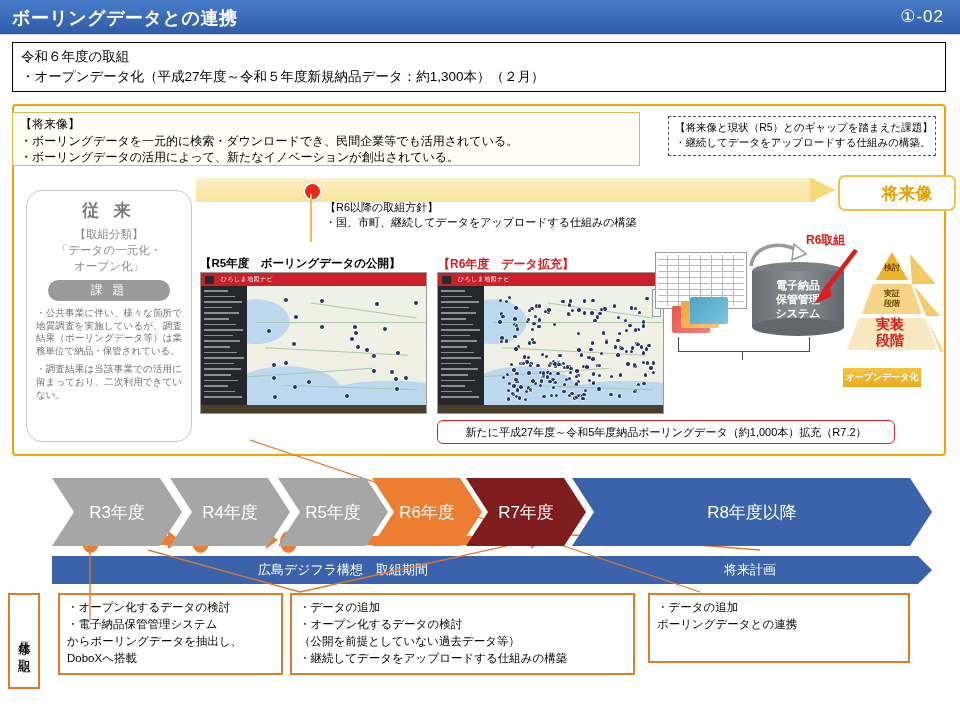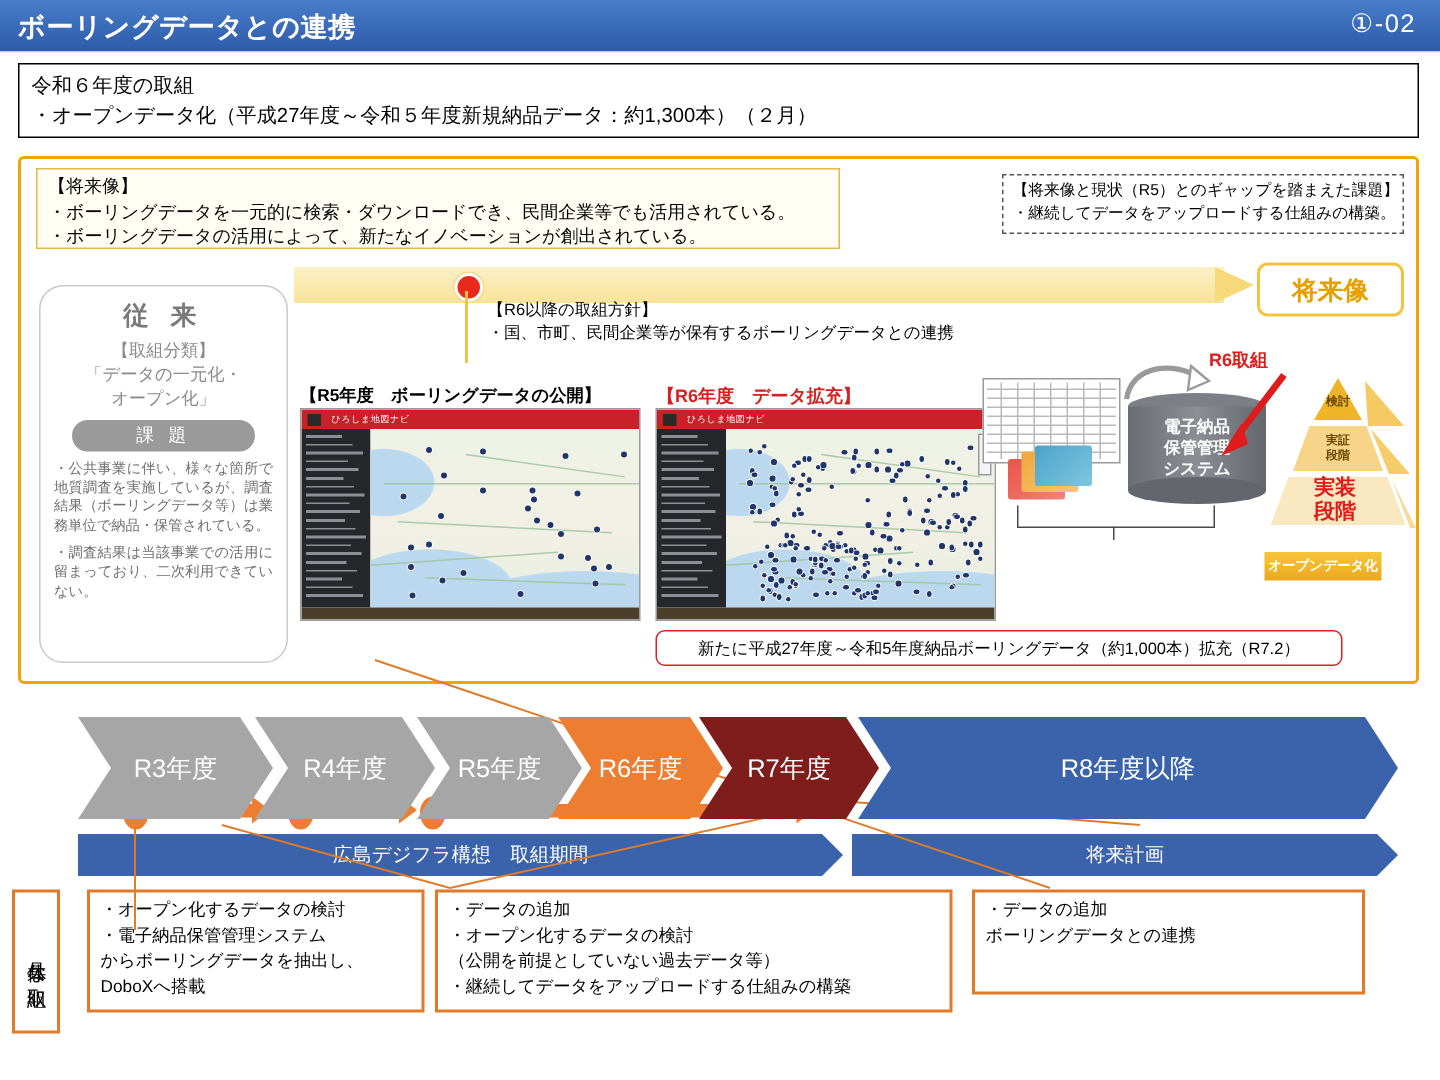--- a/index.html
+++ b/index.html
@@ -37,21 +37,21 @@
   .summary-line{font-size:13.5px;line-height:20px;color:#000;white-space:nowrap;}
 
   
   .main-panel{
     position:absolute;left:12px;top:104px;width:934px;height:352px;
     border:2px solid #f0a500;border-radius:4px;background:#fff;box-sizing:border-box;
   }
 
   
   .vision-box{
-    position:absolute;left:24px;top:112px;width:536px;height:54px;
+    position:absolute;left:12px;top:112px;width:628px;height:54px;
     border:1px solid #e0b84c;background:#fffdf4;box-sizing:border-box;padding:3px 7px;
   }
   .vision-line{font-size:12px;line-height:16.5px;white-space:nowrap;}
 
   
   .gap-box{
     position:absolute;left:668px;top:116px;width:268px;height:40px;
     border:1.5px dashed #555;background:#fff;box-sizing:border-box;padding:3px 6px;
   }
   .gap-line{font-size:10.5px;line-height:15px;white-space:nowrap;}
@@ -63,21 +63,21 @@
   }
   .band-arrow{
     position:absolute;left:810px;top:178px;width:0;height:0;
     border-top:12px solid transparent;border-bottom:12px solid transparent;
     border-left:26px solid #f6d978;
   }
   .vision-badge{
     position:absolute;left:838px;top:175px;width:94px;height:32px;
     border:2px solid #f5c33b;border-radius:7px;background:#fff;
     display:flex;align-items:center;justify-content:center;
-    color:#e8a000;font-size:17px;font-weight:bold;
+    color:#e8a000;font-size:17px;font-weight:bold;padding-left:20px;
   }
 
   
   .red-dot{
     position:absolute;left:303px;top:182px;width:15px;height:15px;border-radius:50%;
     background:#e8291c;border:2px solid #fff;box-shadow:0 0 0 1px #f5d98a;
   }
   .v-connector{position:absolute;left:310px;top:194px;width:2px;height:48px;background:#f0c04a;}
 
   
@@ -218,21 +218,21 @@
 
   <div class="band"></div>
   <div class="band-arrow"></div>
   <div class="vision-badge">将来像</div>
 
   <div class="red-dot"></div>
   <div class="v-connector"></div>
 
   <div class="policy">
     <div class="policy-line">【R6以降の取組方針】</div>
-    <div class="policy-line">・国、市町、民間企業等が保有するボーリングデータとの連携</div>
+    <div class="policy-line">・国、市町、継続してデータをアップロードする仕組みの構築</div>
   </div>
 
   <div class="legacy">
     <h3>従 来</h3>
     <div class="cat">【取組分類】</div>
     <div class="cat">「データの一元化・</div>
     <div class="cat">オープン化」</div>
     <div class="pill">課 題</div>
     <p>・公共事業に伴い、様々な箇所で地質調査を実施しているが、調査結果（ボーリングデータ等）は業務単位で納品・保管されている。</p>
     <p>・調査結果は当該事業での活用に留まっており、二次利用できていない。</p>
@@ -635,21 +635,21 @@
       </div>
       <div class="chev" style="left: 372px; top: 478px; width: 110px; background: rgb(237, 125, 49); z-index: 7;">
         <span>R6年度</span>
       </div>
       <div class="chev" style="left: 466px; top: 478px; width: 120px; background: #7f1d1d; z-index: 6;">
         <span>R7年度</span>
       </div>
       <div class="chev" style="left: 572px; top: 478px; width: 360px; background: rgb(58, 99, 171); z-index: 5;">
         <span>R8年度以降</span>
       </div>
-      <div class="tl-bar" style="left: 52px; top: 556px; width: 510px;">
+      <div class="tl-bar" style="left: 52px; top: 556px; width: 510px; padding-left: 36px;">
         <span>広島デジフラ構想　取組期間</span>
       </div>
       <div class="tl-bar" style="left: 568px; top: 556px; width: 364px;">
         <span>将来計画</span>
       </div>
       <div class="tl-dot" style="left: 80px; top: 529px;"></div>
       <div class="tl-dot" style="left: 190px; top: 529px;"></div>
       <div class="tl-dot" style="left: 278px; top: 529px;"></div>
       <div class="tl-arrow" style="left: 101px; top: 536px; width: 68px;"></div>
       <div class="tl-arrow" style="left: 211px; top: 536px; width: 56px;"></div>

